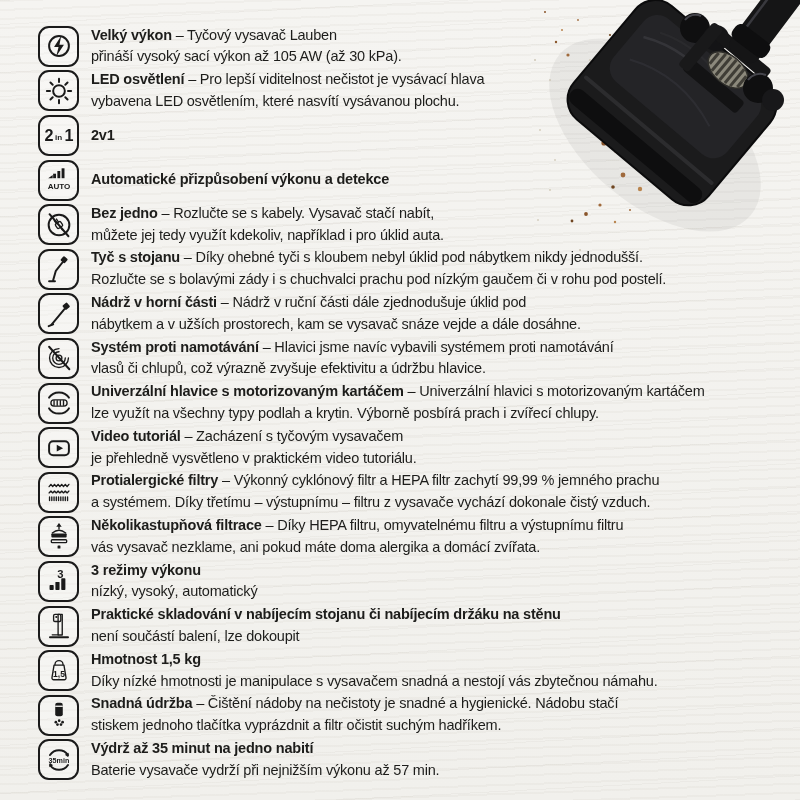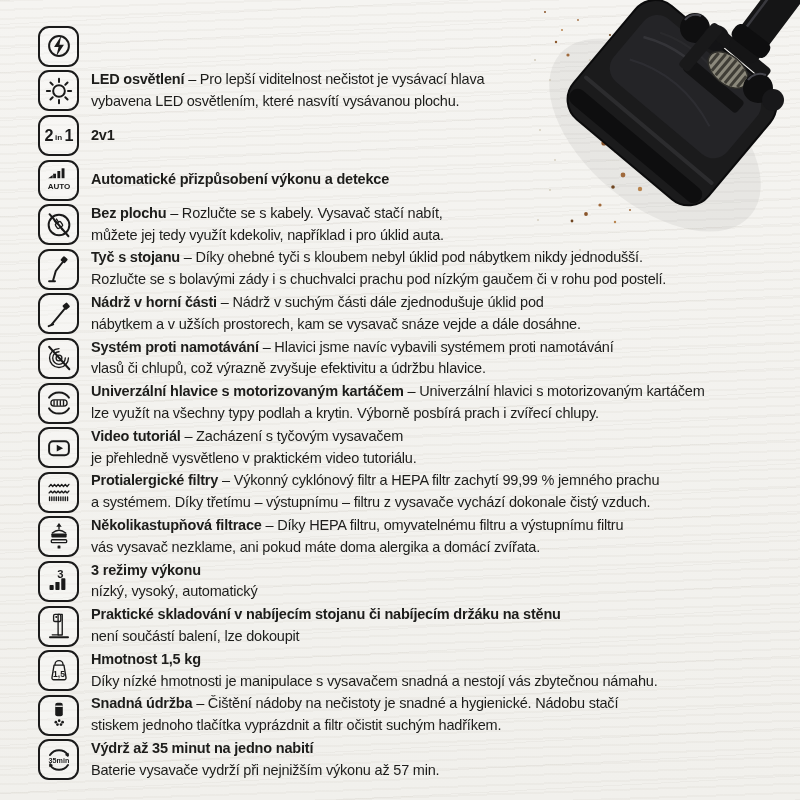--- a/index.html
+++ b/index.html
@@ -123,20 +123,24 @@
 
 <div class="features">
 
   <div class="feature">
     <span class="ic">
       <svg width="36" height="36" viewBox="0 0 40 40">
           <circle class="g" cx="20" cy="20" r="11"></circle>
           <path class="f" d="M22.5 8.5 L14.5 21 H19.5 L17 31.5 L25.5 18.5 H20.5 Z"></path>
         </svg>
     </span>
+    <div class="ft">
+        <p class="l1"><b>Velký výkon</b><span> – Tyčový vysavač Lauben</span></p>
+    <p class="l2">přináší vysoký sací výkon až 105 AW (až 30 kPa).</p>
+      </div>
   </div>
 
   <div class="feature">
     <span class="ic">
       <svg width="36" height="36" viewBox="0 0 40 40">
           <circle class="g" cx="20" cy="20" r="6.5"></circle>
       <line class="g" x1="20" y1="6.5" x2="20" y2="10"></line>
           <line class="g" x1="20" y1="30" x2="20" y2="33.5"></line>
       <line class="g" x1="6.5" y1="20" x2="10" y2="20"></line>
           <line class="g" x1="30" y1="20" x2="33.5" y2="20"></line>
@@ -187,21 +191,21 @@
       <g transform="rotate(-35 20 20)">
             <rect class="g14" x="16.5" y="17" width="7" height="6" rx="1.5"></rect>
       <line class="g14" x1="18.5" y1="17" x2="18.5" y2="13"></line>
             <line class="g14" x1="21.5" y1="17" x2="21.5" y2="13"></line>
       <line class="g14" x1="20" y1="23" x2="20" y2="26.5"></line>
           </g>
       <line class="g" x1="9.5" y1="8" x2="30.5" y2="32.5" stroke-width="2.4"></line>
         </svg>
     </span>
     <div class="ft">
-        <p class="l1"><b>Bez plochu</b><span> – Rozlučte se s kabely. Vysavač stačí nabít,</span></p>
+        <p class="l1"><b>Bez jedno</b><span> – Rozlučte se s kabely. Vysavač stačí nabít,</span></p>
     <p class="l2">můžete jej tedy využít kdekoliv, například i pro úklid auta.</p>
       </div>
   </div>
 
   <div class="feature">
     <span class="ic">
       <svg width="36" height="36" viewBox="0 0 40 40">
       <line class="g" x1="9" y1="33.5" x2="15.5" y2="33.5" stroke-width="2.6"></line>
       <path class="g" d="M13.5 32.5 L16.5 22 L24 12.5" stroke-width="2.4"></path>
       <rect class="f" x="22.6" y="6.6" width="6.2" height="6.2" rx="1.2" transform="rotate(40 25.7 9.7)"></rect>
@@ -215,21 +219,21 @@
 
   <div class="feature">
     <span class="ic">
       <svg width="36" height="36" viewBox="0 0 40 40">
       <line class="g" x1="8.5" y1="33.5" x2="13.5" y2="31.5" stroke-width="2.6"></line>
       <line class="g" x1="11.5" y1="32" x2="26" y2="14.5" stroke-width="2.4"></line>
       <rect class="f" x="24.8" y="8.2" width="6.4" height="6.4" rx="1.2" transform="rotate(50 28 11.4)"></rect>
         </svg>
     </span>
     <div class="ft">
-        <p class="l1"><b>Nádrž v horní části</b><span> – Nádrž v suchým části dále zjednodušuje úklid pod</span></p>
+        <p class="l1"><b>Nádrž v horní části</b><span> – Nádrž v ruční části dále zjednodušuje úklid pod</span></p>
     <p class="l2">nábytkem a v užších prostorech, kam se vysavač snáze vejde a dále dosáhne.</p>
       </div>
   </div>
 
   <div class="feature">
     <span class="ic">
       <svg width="36" height="36" viewBox="0 0 40 40">
       <circle class="g14" cx="20" cy="20" r="3.2" stroke-width="1.8"></circle>
       <path class="g14" d="M20 13 a7 7 0 1 0 7 7" stroke-width="1.8"></path>
       <path class="g14" d="M20 9.5 a10.5 10.5 0 1 0 10.5 10.5" stroke-width="1.8"></path>

